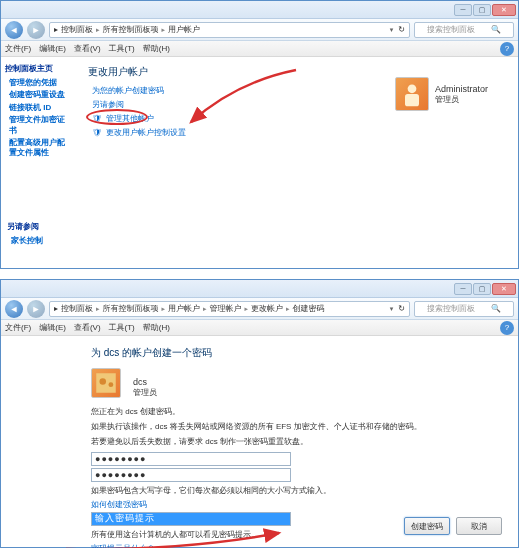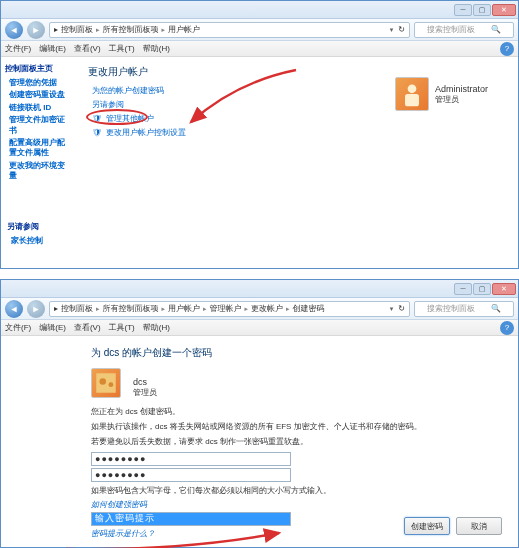--- a/index.html
+++ b/index.html
@@ -63,21 +63,21 @@
     .user-avatar { width: 30px; height: 30px; border: 1px solid #c8c8c8; border-radius: 2px; background: linear-gradient(135deg, #f0a050, #e87830); overflow: hidden; display: flex; align-items: center; justify-content: center; }
     .user-avatar svg { width: 26px; height: 26px; }
     .user-info { font-size: 8px; color: #333; }
     .user-name { font-size: 9px; color: #333; }
     
     .desc-text { font-size: 8px; color: #333; margin: 4px 0; line-height: 1.4; }
     
     .pwd-input { width: 200px; height: 14px; border: 1px solid #a0b4c8; background: #fff; font-size: 9px; padding: 0 3px; margin: 2px 0; letter-spacing: 1px; color: #333; display: flex; align-items: center; }
     .pwd-input.selected { background: #3399ff; color: #fff; text-align: center; }
     .hint-text { font-size: 8px; color: #333; margin: 3px 0; }
-    .link-text { font-size: 8px; color: #0066cc; cursor: pointer; margin: 2px 0; font-style: italic; }
+    .link-text { font-size: 8px; color: #0066cc; cursor: pointer; margin: 2px 0; }
     
     .btn-row { position: absolute; right: 16px; bottom: 12px; display: flex; gap: 6px; }
     .btn { min-width: 46px; height: 18px; border: 1px solid #a0a8b0; background: linear-gradient(to bottom, #f8f8f8, #e4e4e4); border-radius: 2px; font-size: 8px; color: #333; display: flex; align-items: center; justify-content: center; cursor: pointer; padding: 0 6px; }
     .btn.primary { border-color: #5a90c8; box-shadow: 0 0 2px #88b8e8; }
   </style>
 </head>
 <body>
 
 <div class="window top">
   <div class="titlebar">
@@ -114,21 +114,20 @@
     <span class="help">?</span>
   </div>
   <div class="content">
     <div class="sidebar">
       <div class="side-head">控制面板主页</div>
       <div class="side-item">管理您的凭据</div>
       <div class="side-item">创建密码重设盘</div>
       <div class="side-item">链接联机 ID</div>
       <div class="side-item">管理文件加密证书</div>
       <div class="side-item">配置高级用户配置文件属性</div>
-      <div class="side-item">更改我的环境变量</div>
       <div class="side-section2">
         <div class="side-head">另请参阅</div>
         <div class="side-item">家长控制</div>
       </div>
     </div>
     <div class="main">
       <div class="main-title">更改用户帐户</div>
       <div class="links-block">
         <div class="link-item">
             <span>为您的帐户创建密码</span>
@@ -230,20 +229,21 @@
         </div>
       </div>
       <div class="desc-text">您正在为 dcs 创建密码。</div>
       <div class="desc-text" style="font-weight:normal">如果执行该操作，dcs 将丢失网站或网络资源的所有 EFS 加密文件、个人证书和存储的密码。</div>
       <div class="desc-text">若要避免以后丢失数据，请要求 dcs 制作一张密码重置软盘。</div>
       <div class="pwd-input">●●●●●●●●</div>
       <div class="pwd-input">●●●●●●●●</div>
       <div class="hint-text">如果密码包含大写字母，它们每次都必须以相同的大小写方式输入。</div>
       <div class="link-text">如何创建强密码</div>
       <div class="pwd-input selected">输入密码提示</div>
+      <div class="hint-text">所有使用这台计算机的人都可以看见密码提示。</div>
       <div class="link-text">密码提示是什么？</div>
       <div class="btn-row">
         <div class="btn primary">创建密码</div>
         <div class="btn">取消</div>
       </div>
 
       <div class="arrow" style="left:60px; top:185px;">
         <svg width="230" height="40">
             <defs>
               <marker id="ah2" markerWidth="8" markerHeight="8" refX="6" refY="3" orient="auto">

